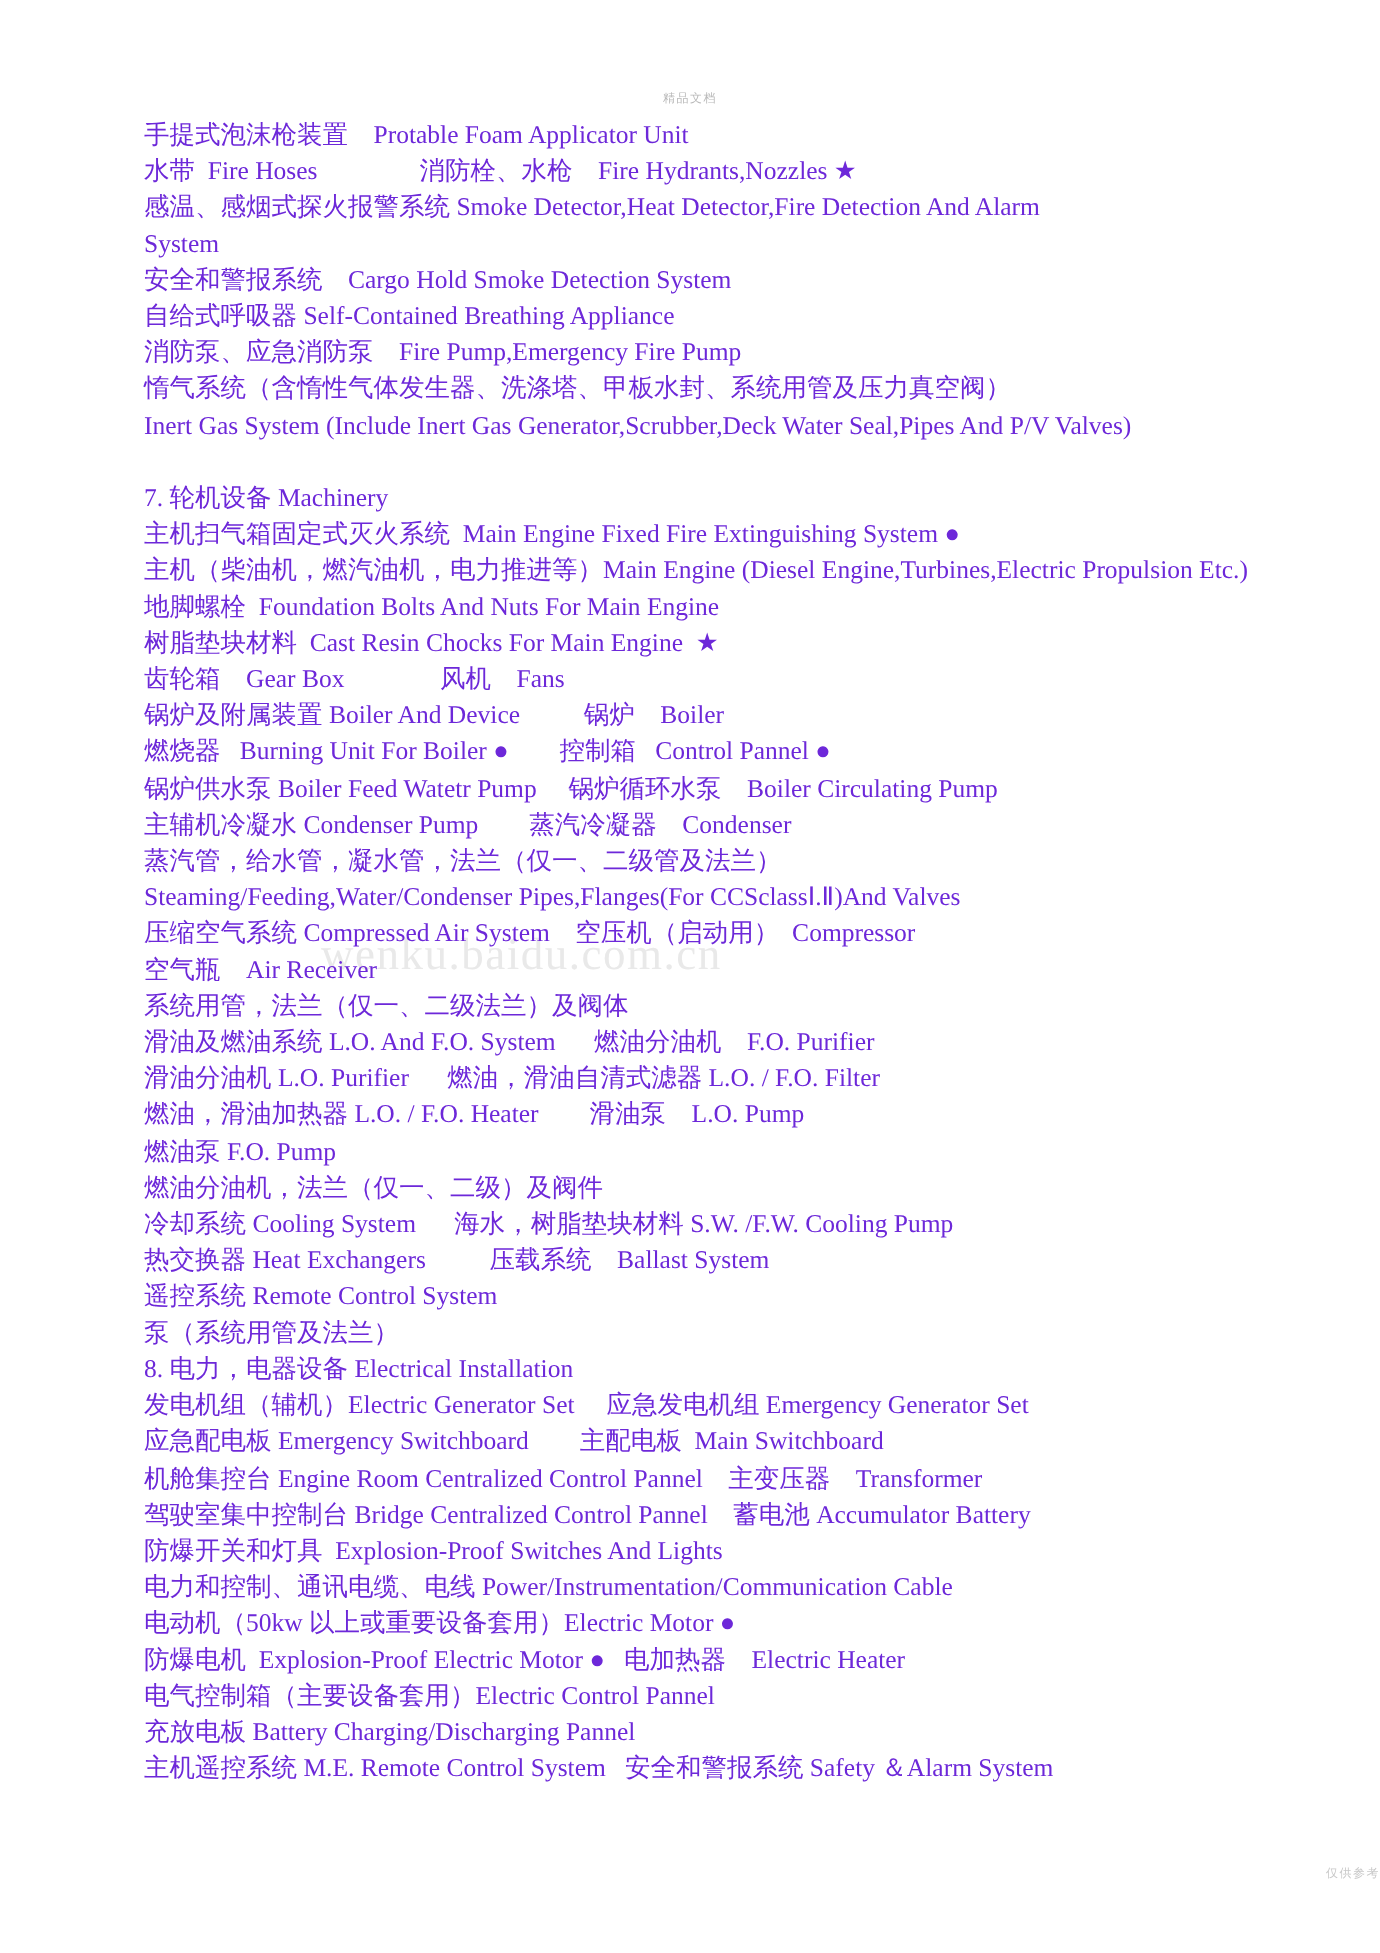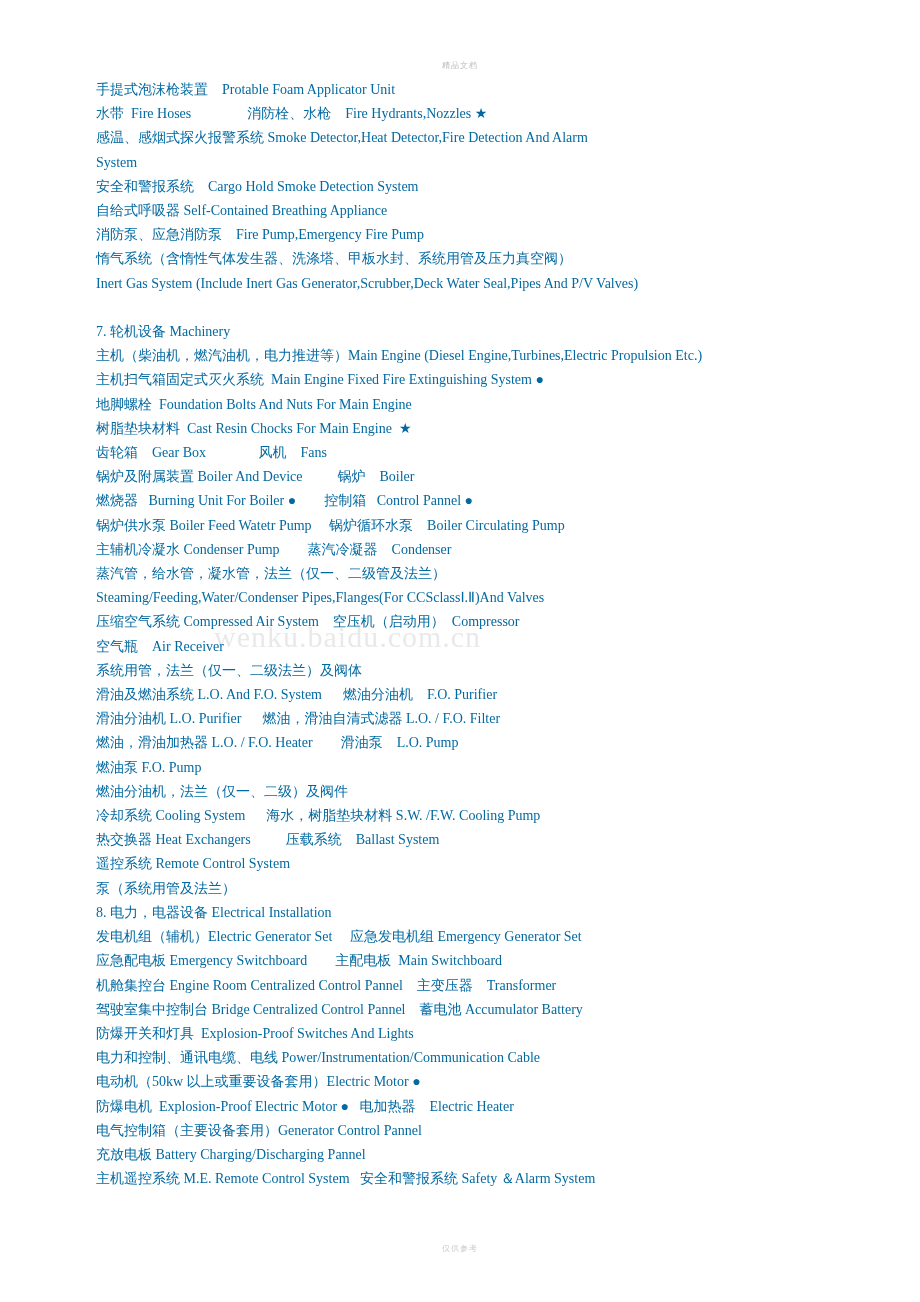--- a/index.html
+++ b/index.html
@@ -30,21 +30,21 @@
     font-size: 8px;
     color: #b9b9b9;
     letter-spacing: 1px;
     font-family: "Liberation Serif", serif;
   }
   .footer-mark {
     position: absolute;
     top: 1243px;
     left: 0;
     width: 920px;
-    text-align: center;
+    text-align: right;
     font-size: 8px;
     color: #c9c9c9;
     letter-spacing: 1px;
     font-family: Liberation Serif, serif;
   }
   .watermark {
     position: absolute;
     left: 214px;
     top: 620px;
     width: 490px;
@@ -55,24 +55,24 @@
     white-space: nowrap;
     user-select: none;
   }
   .content {
     position: absolute;
     left: 96px;
     top: 78px;
     width: 730px;
   }
   .line {
-    font-size: 14px;
+    font-size: 17px;
     line-height: 24.2px;
     white-space: pre;
-    color: #0369a1;
+    color: #6d28d9;
     font-family: "Liberation Serif", serif;
   }
   .line.blank {
     height: 24.2px;
   }
 </style>
 </head>
 <body>
 
 <div class="page">
@@ -86,22 +86,22 @@
     <div class="line">水带  Fire Hoses                消防栓、水枪    Fire Hydrants,Nozzles ★</div>
     <div class="line">感温、感烟式探火报警系统 Smoke Detector,Heat Detector,Fire Detection And Alarm</div>
     <div class="line">System</div>
     <div class="line">安全和警报系统    Cargo Hold Smoke Detection System</div>
     <div class="line">自给式呼吸器 Self-Contained Breathing Appliance</div>
     <div class="line">消防泵、应急消防泵    Fire Pump,Emergency Fire Pump</div>
     <div class="line">惰气系统（含惰性气体发生器、洗涤塔、甲板水封、系统用管及压力真空阀）</div>
     <div class="line">Inert Gas System (Include Inert Gas Generator,Scrubber,Deck Water Seal,Pipes And P/V Valves)</div>
     <div class="line blank"></div>
     <div class="line">7. 轮机设备 Machinery</div>
+    <div class="line">主机扫气箱固定式灭火系统  Main Engine Fixed Fire Extinguishing System ●</div>
     <div class="line">主机（柴油机，燃汽油机，电力推进等）Main Engine (Diesel Engine,Turbines,Electric Propulsion Etc.)</div>
-    <div class="line">主机扫气箱固定式灭火系统  Main Engine Fixed Fire Extinguishing System ●</div>
     <div class="line">地脚螺栓  Foundation Bolts And Nuts For Main Engine</div>
     <div class="line">树脂垫块材料  Cast Resin Chocks For Main Engine  ★</div>
     <div class="line">齿轮箱    Gear Box               风机    Fans</div>
     <div class="line">锅炉及附属装置 Boiler And Device          锅炉    Boiler</div>
     <div class="line">燃烧器   Burning Unit For Boiler ●        控制箱   Control Pannel ●</div>
     <div class="line">锅炉供水泵 Boiler Feed Watetr Pump     锅炉循环水泵    Boiler Circulating Pump</div>
     <div class="line">主辅机冷凝水 Condenser Pump        蒸汽冷凝器    Condenser</div>
     <div class="line">蒸汽管，给水管，凝水管，法兰（仅一、二级管及法兰）</div>
     <div class="line">Steaming/Feeding,Water/Condenser Pipes,Flanges(For CCSclassⅠ.Ⅱ)And Valves</div>
     <div class="line">压缩空气系统 Compressed Air System    空压机（启动用）  Compressor</div>
@@ -118,20 +118,20 @@
     <div class="line">泵（系统用管及法兰）</div>
     <div class="line">8. 电力，电器设备 Electrical Installation</div>
     <div class="line">发电机组（辅机）Electric Generator Set     应急发电机组 Emergency Generator Set</div>
     <div class="line">应急配电板 Emergency Switchboard        主配电板  Main Switchboard</div>
     <div class="line">机舱集控台 Engine Room Centralized Control Pannel    主变压器    Transformer</div>
     <div class="line">驾驶室集中控制台 Bridge Centralized Control Pannel    蓄电池 Accumulator Battery</div>
     <div class="line">防爆开关和灯具  Explosion-Proof Switches And Lights</div>
     <div class="line">电力和控制、通讯电缆、电线 Power/Instrumentation/Communication Cable</div>
     <div class="line">电动机（50kw 以上或重要设备套用）Electric Motor ●</div>
     <div class="line">防爆电机  Explosion-Proof Electric Motor ●   电加热器    Electric Heater</div>
-    <div class="line">电气控制箱（主要设备套用）Generator Control Pannel</div>
+    <div class="line">电气控制箱（主要设备套用）Electric Control Pannel</div>
     <div class="line">充放电板 Battery Charging/Discharging Pannel</div>
     <div class="line">主机遥控系统 M.E. Remote Control System   安全和警报系统 Safety ＆Alarm System</div>
   </div>
 
   <div class="footer-mark">仅供参考</div>
 
 </div>
 
 </body></html>

